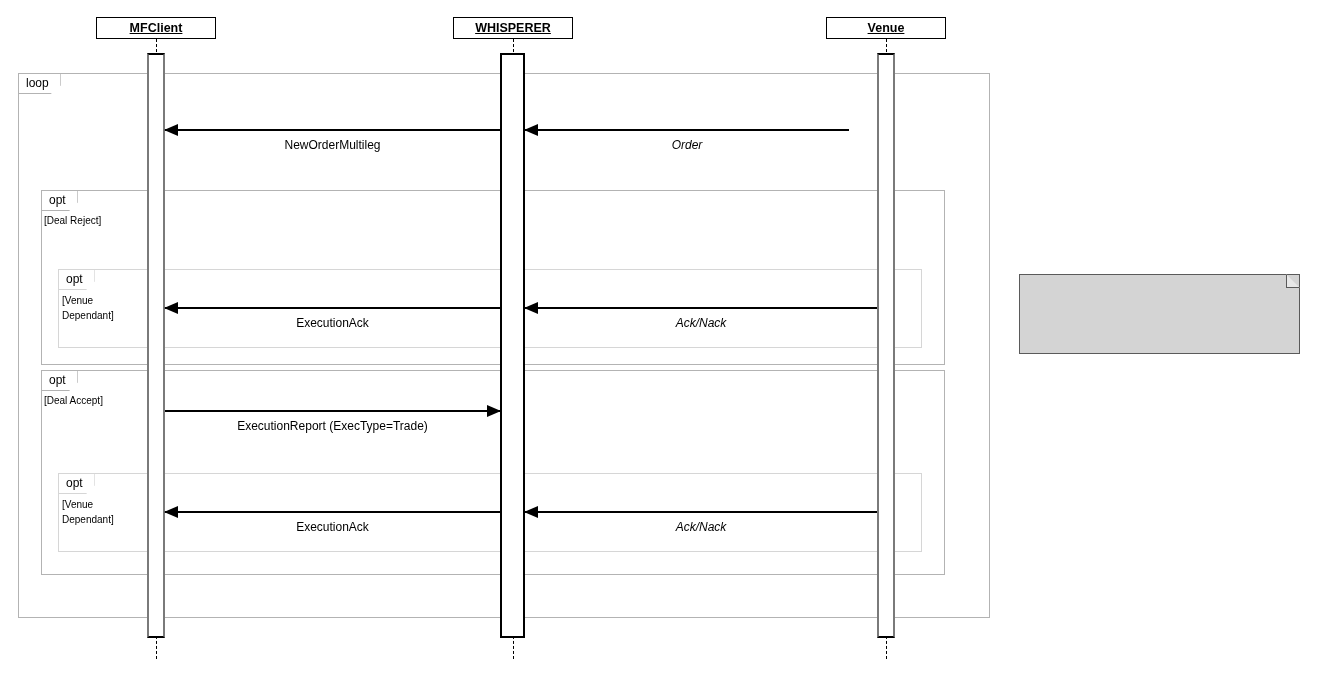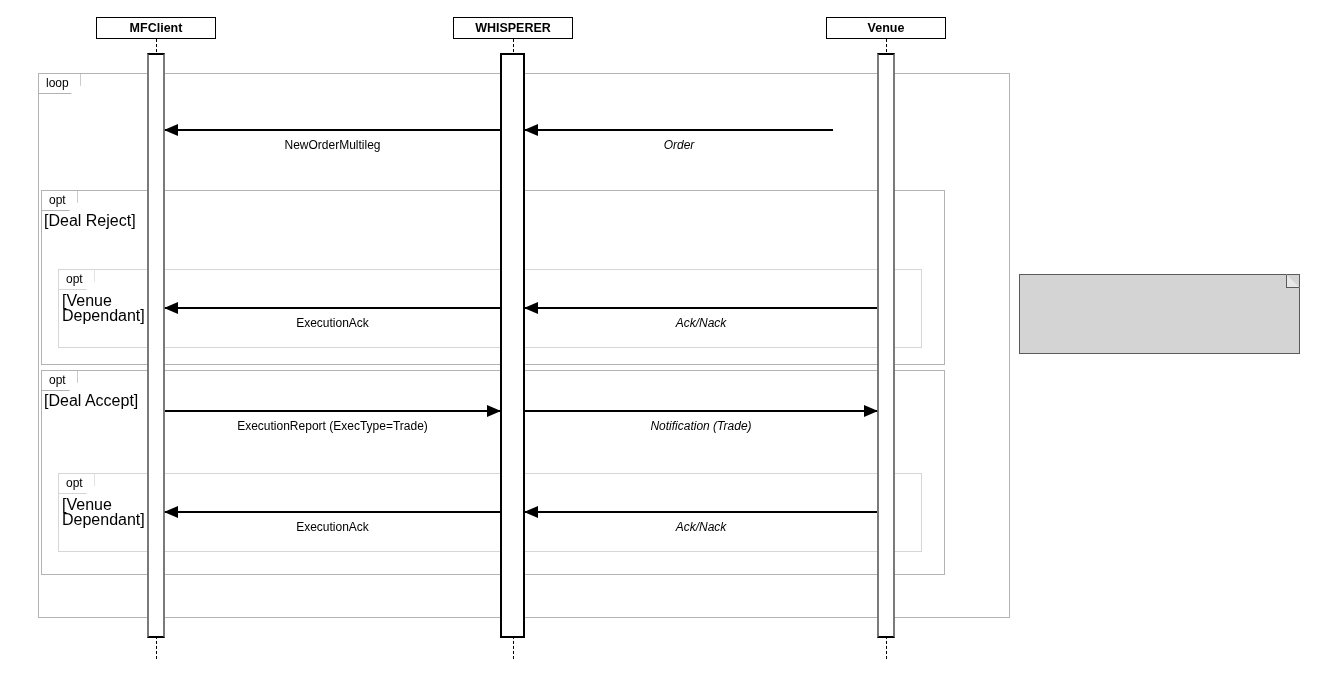--- a/index.html
+++ b/index.html
@@ -27,20 +27,21 @@
     background: #ffffff;
     text-align: center;
     font-size: 12.5px;
     font-weight: bold;
     color: #000000;
     line-height: 20px;
     height: 22px;
     z-index: 40;
   }
   .participant span {
+    text-decoration: underline;
   }
 
   
   .lifeline {
     position: absolute;
     width: 0;
     border-left: 1.5px dashed #000000;
     z-index: 5;
   }
 
@@ -86,21 +87,21 @@
     -webkit-clip-path: polygon(0 0, 100% 0, 100% 58%, 76% 100%, 0 100%);
     clip-path: polygon(0 0, 100% 0, 100% 58%, 76% 100%, 0 100%);
     z-index: 9;
   }
   .fragment.inner > .frag-tab {
     border-right-color: #d6d6d6;
     border-bottom-color: #d6d6d6;
   }
   .frag-guard {
     position: absolute;
-    font-size: 16px;
+    font-size: 10px;
     color: #000000;
     line-height: 15px;
     z-index: 9;
     white-space: pre-line;
   }
 
   
   .message {
     position: absolute;
     height: 18px;
@@ -186,21 +187,21 @@
     <span>WHISPERER</span>
   </div>
   <div class="participant" style="left:826px; top:17px; width:120px;">
     <span>Venue</span>
   </div>
 
   <div class="lifeline" style="left:156px; top:39px; height:620px;"></div>
   <div class="lifeline" style="left:513px; top:39px; height:620px;"></div>
   <div class="lifeline" style="left:886px; top:39px; height:620px;"></div>
 
-  <div class="fragment outer" style="left:18px; top:73px; width:972px; height:545px;margin-left:20px;">
+  <div class="fragment outer" style="left:18px; top:73px; width:972px; height:545px;">
     <div class="frag-tab">
       <span>loop</span>
     </div>
   </div>
 
   <div class="fragment outer" style="left:41px; top:190px; width:904px; height:175px;">
     <div class="frag-tab">
       <span>opt</span>
     </div>
     <div class="frag-guard" style="left:2px; top:22px;">[Deal Reject]</div>
@@ -232,21 +233,21 @@
   <div class="activation gray" style="left:147px; top:53px; width:18px; height:585px;"></div>
   <div class="activation black" style="left:500px; top:53px; width:25px; height:585px;"></div>
   <div class="activation gray" style="left:877px; top:53px; width:18px; height:585px;"></div>
 
   <div class="message" style="left:165px; top:121px; width:335px;">
     <div class="msg-line"></div>
     <div class="arrowhead left"></div>
     <div class="msg-label">NewOrderMultileg</div>
   </div>
 
-  <div class="message" style="left:525px; top:121px; width:308px;">
+  <div class="message" style="left:525px; top:121px; width:308px;padding-left:16px;">
     <div class="msg-line"></div>
     <div class="arrowhead left"></div>
     <div class="msg-label italic">Order</div>
   </div>
 
 
 
   <div class="message" style="left:165px; top:299px; width:335px;">
     <div class="msg-line"></div>
     <div class="arrowhead left"></div>
@@ -258,25 +259,20 @@
     <div class="arrowhead left"></div>
     <div class="msg-label italic">Ack/Nack</div>
   </div>
 
   <div class="message" style="left:165px; top:402px; width:335px;">
     <div class="msg-line"></div>
     <div class="arrowhead right"></div>
     <div class="msg-label">ExecutionReport (ExecType=Trade)</div>
   </div>
 
-  <div class="message" style="left:525px; top:402px; width:352px;">
-    <div class="msg-line"></div>
-    <div class="arrowhead right"></div>
-    <div class="msg-label italic">Notification (Trade)</div>
-  </div>
 
   <div class="message" style="left:165px; top:503px; width:335px;">
     <div class="msg-line"></div>
     <div class="arrowhead left"></div>
     <div class="msg-label">ExecutionAck</div>
   </div>
 
   <div class="message" style="left:525px; top:503px; width:352px;">
     <div class="msg-line"></div>
     <div class="arrowhead left"></div>

